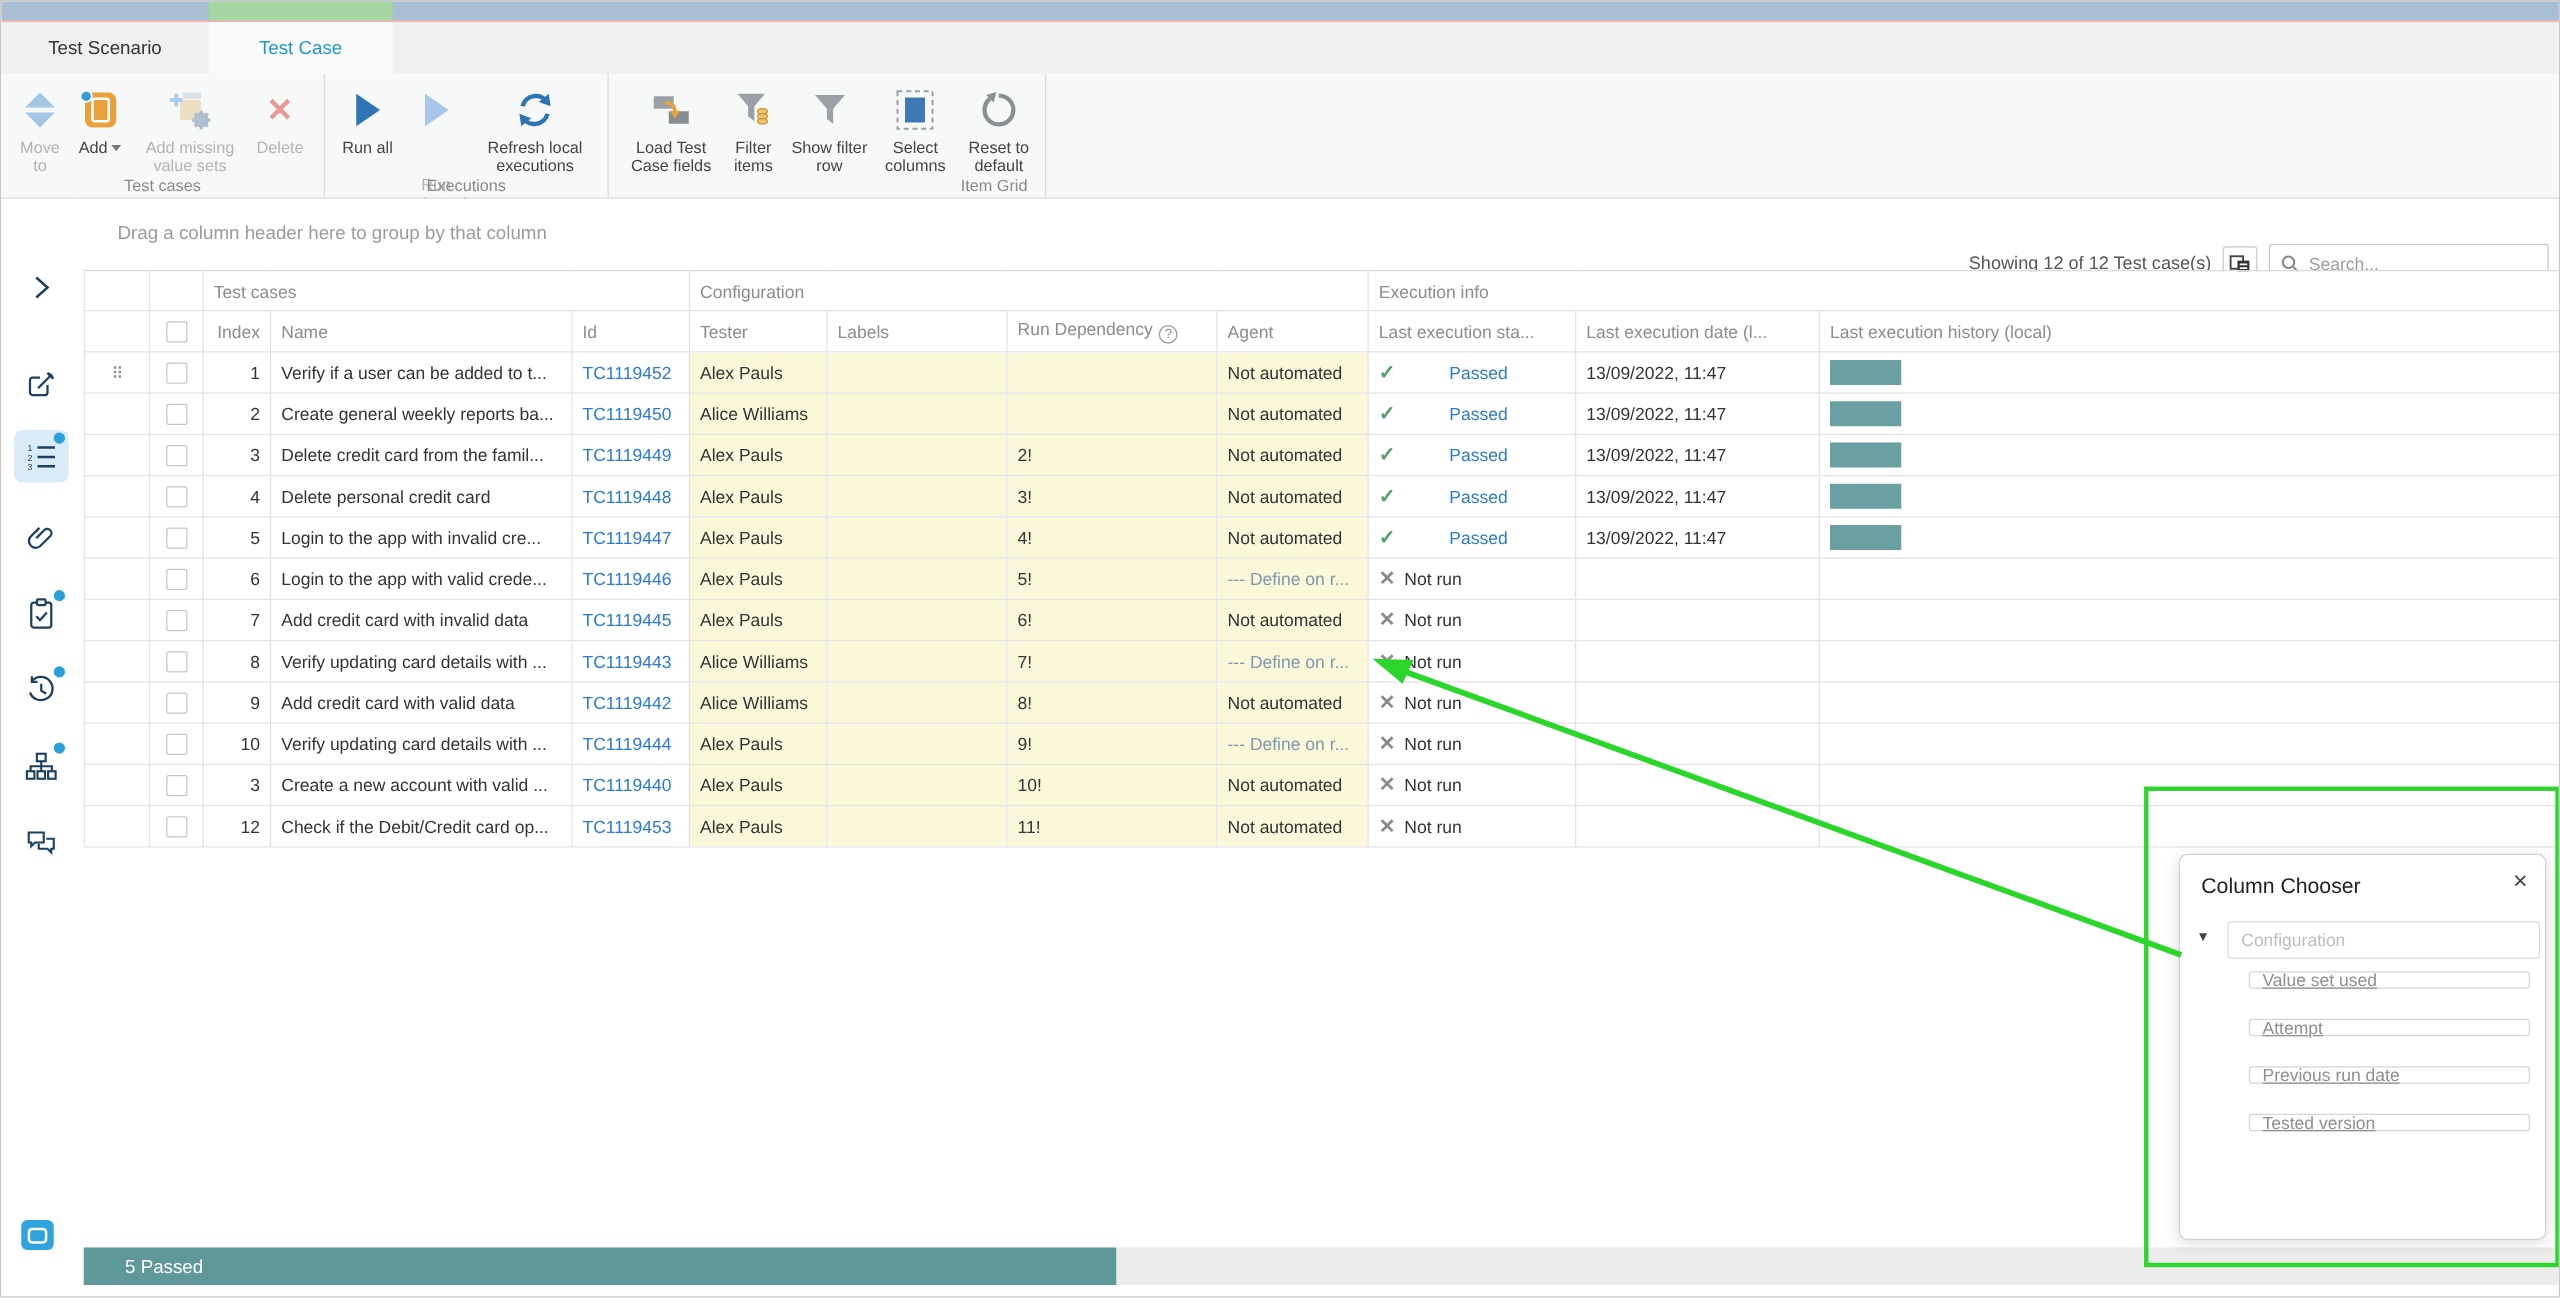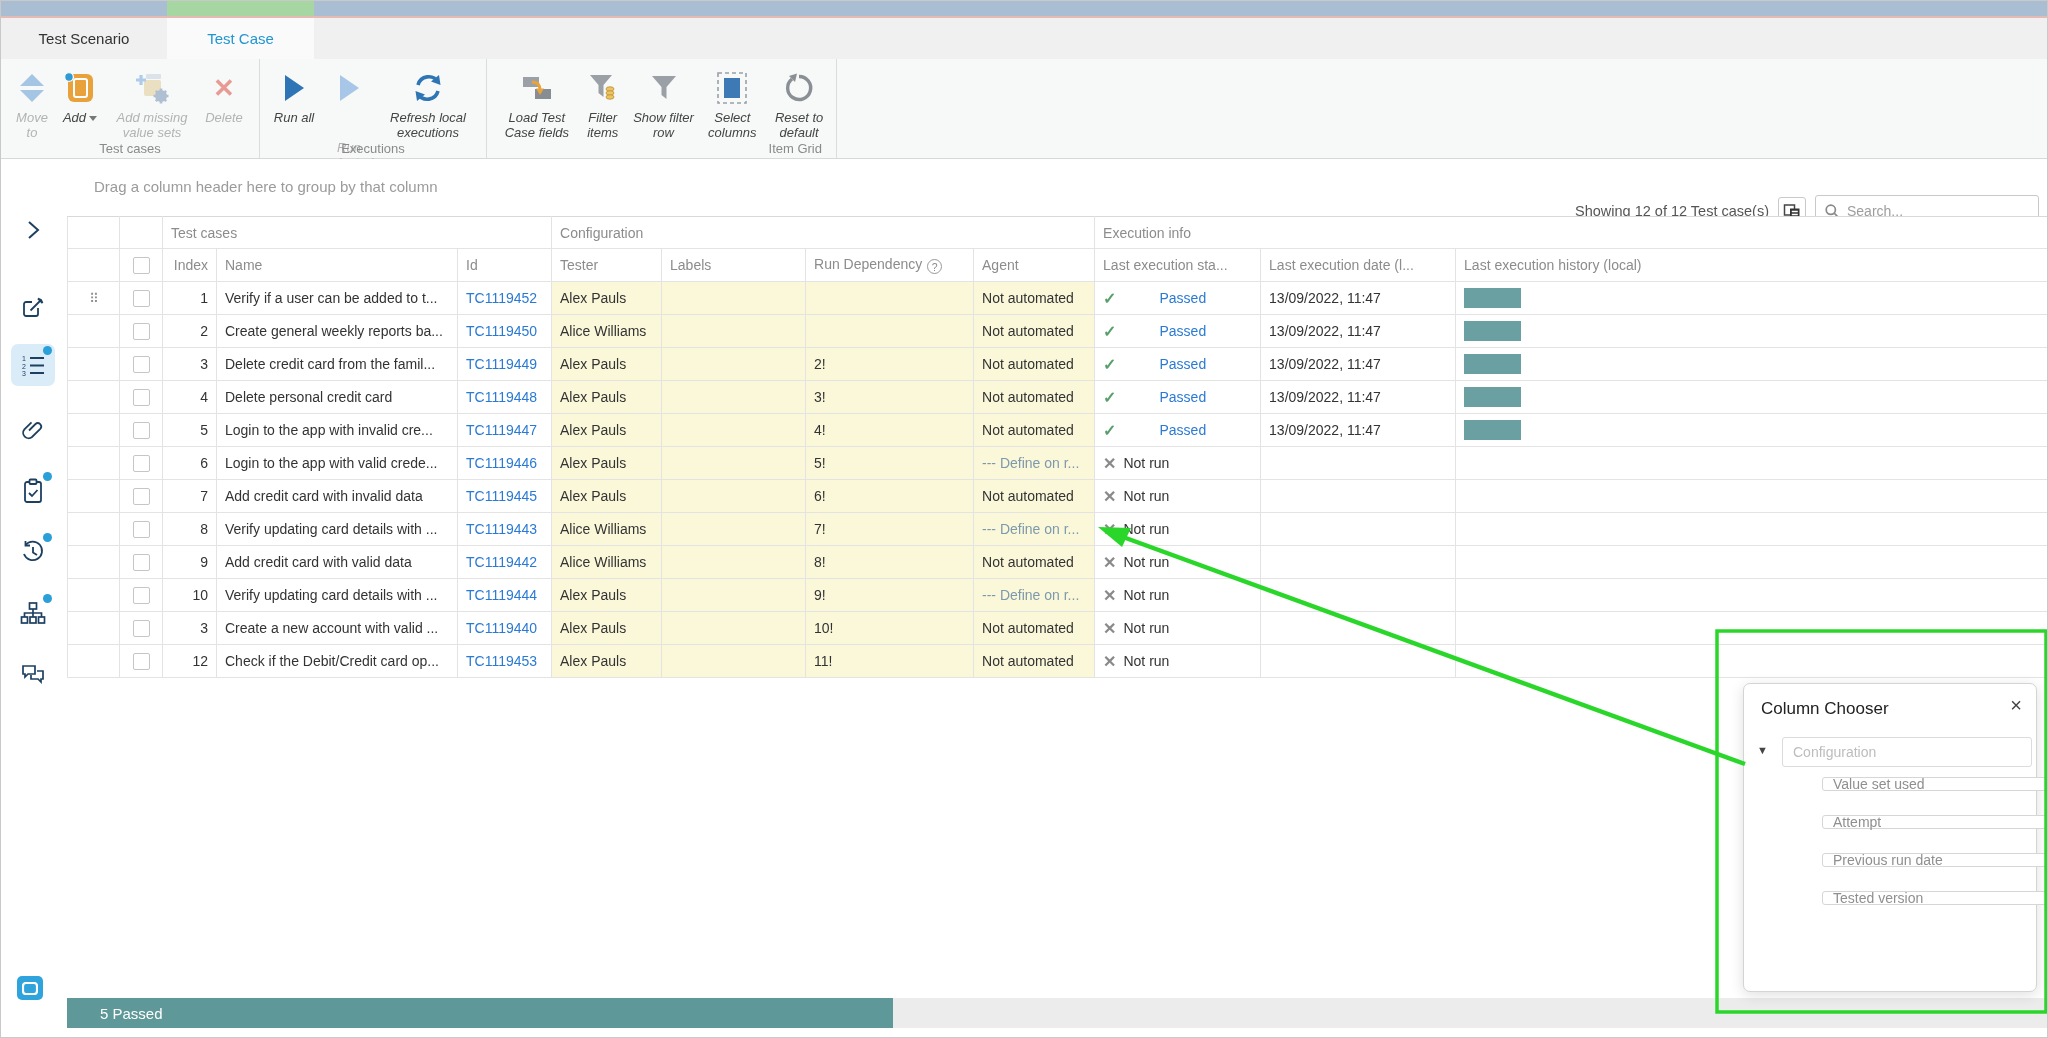--- a/index.html
+++ b/index.html
@@ -15,21 +15,21 @@
   .top-strip-underline { position:absolute; left:0; top:15px; width:2048px; height:2px; background:#e6bab4; }
   .tab-row { position:absolute; left:0; top:17px; width:2048px; height:41px; background:#f0f0f0; display:flex; }
   .tab { width:166px; height:41px; display:flex; align-items:center; justify-content:center; font-size:15px; color:#333; cursor:default; }
   .tab.active { width:147px; background:#fafafa; color:#2196d3; }
   
   .ribbon { position:absolute; left:0; top:58px; width:2048px; height:100px; background:#f7f8f8; border-bottom:1px solid #d8d8d8; display:flex; }
   .rgroup { position:relative; height:100%; border-right:1px solid #dcdcdc; padding:4px 4px 18px 4px; display:flex; align-items:flex-start; }
   .rgroup-label { position:absolute; left:0; right:0; bottom:2px; text-align:center; font-size:13px; color:#8a8a8a; }
   .rbtn { display:flex; flex-direction:column; align-items:center; padding-top:4px; cursor:pointer; }
   .rbtn .ric { height:42px; display:flex; align-items:center; justify-content:center; position:relative; }
-  .rbtn .rlabel { font-size:13px; line-height:1.15; color:#444; text-align:center; margin-top:2px;font-style:italic; }
+  .rbtn .rlabel { font-size:13px; line-height:1.15; color:#444; text-align:center; margin-top:2px; }
   .rbtn.disabled .rlabel { color:#b3b3b3; }
   .caret { display:inline-block; width:0; height:0; border-left:4px solid transparent; border-right:4px solid transparent; border-top:5px solid #777; margin-left:3px; vertical-align:middle; }
   .xglyph { font-size:26px; font-weight:bold; color:#e89a94; line-height:1; }
   .grid-toolbar { position:absolute; left:60px; top:158px; width:1982px; height:57px; background:#fff;text-decoration:underline; }
   .drag-hint { position:absolute; left:33px; top:19px; font-size:15px; color:#9b9b9b; }
   .toolbar-right { position:absolute; right:4px; top:12px; display:flex; align-items:center; gap:9px;margin-top:24px; }
   .showing { font-size:14.5px; color:#555; }
   .tool-icon-btn { width:28px; height:28px; border:1px solid #c9c9c9; border-radius:3px; background:#fff; display:flex; align-items:center; justify-content:center; cursor:pointer; }
   .searchbox { width:224px; height:32px; border:1px solid #c9c9c9; border-radius:3px; background:#fff; display:flex; align-items:center; padding:0 8px; gap:7px; }
   .searchbox input { border:none; outline:none; font-size:14px; color:#444; width:170px; font-family:"Liberation Sans",sans-serif; background:transparent; }
@@ -62,21 +62,21 @@
   
   .status-bar { position:absolute; left:66px; top:997px; width:1982px; height:30px; display:flex; background:#ececec; }
   .sb-passed { background:#5f9898; color:#fff; font-size:15px; display:flex; align-items:center; padding-left:33px; }
   .sb-notrun { color:#555; font-size:15px; display:flex; align-items:center; padding-left:52px; flex:1; }
   
   .chooser { position:absolute; left:1742px; top:682px; width:294px; height:309px; background:#fff; border:1px solid #d4d4d4; border-radius:7px; box-shadow:0 3px 14px rgba(0,0,0,.13); z-index:30; }
   .chooser-title { position:absolute; left:17px; top:15px; font-size:17px; color:#222; }
   .chooser-close { position:absolute; right:14px; top:11px; font-size:20px; color:#444; cursor:pointer; line-height:1; }
   .chooser-exp { position:absolute; left:13px; top:60px; font-size:11px; color:#444; cursor:pointer; }
   .chooser-group { position:absolute; left:38px; top:53px; width:250px; height:30px; border:1px solid #dcdcdc; border-radius:3px; display:flex; align-items:center; padding:0 10px; font-size:14px; color:#bdbdbd; background:#fff; }
-  .chooser-item { position:absolute; left:78px; width:225px; height:14px; border:1px solid #d6d6d6; border-radius:3px; display:flex; align-items:center; padding:0 10px; font-size:14px; color:#8f8f8f; background:#fff; cursor:grab; }
+  .chooser-item { position:absolute; left:55px; width:225px; height:14px; border:1px solid #d6d6d6; border-radius:3px; display:flex; align-items:center; padding:0 10px; font-size:14px; color:#8f8f8f; background:#fff; cursor:grab;text-decoration:underline; }
   
   .annot { position:absolute; left:0; top:0; width:2048px; height:1038px; pointer-events:none; z-index:40; }
 </style>
 </head>
 <body>
 
 <div class="top-strip">
   <div class="green-seg"></div>
 </div>
 <div class="top-strip-underline"></div>

